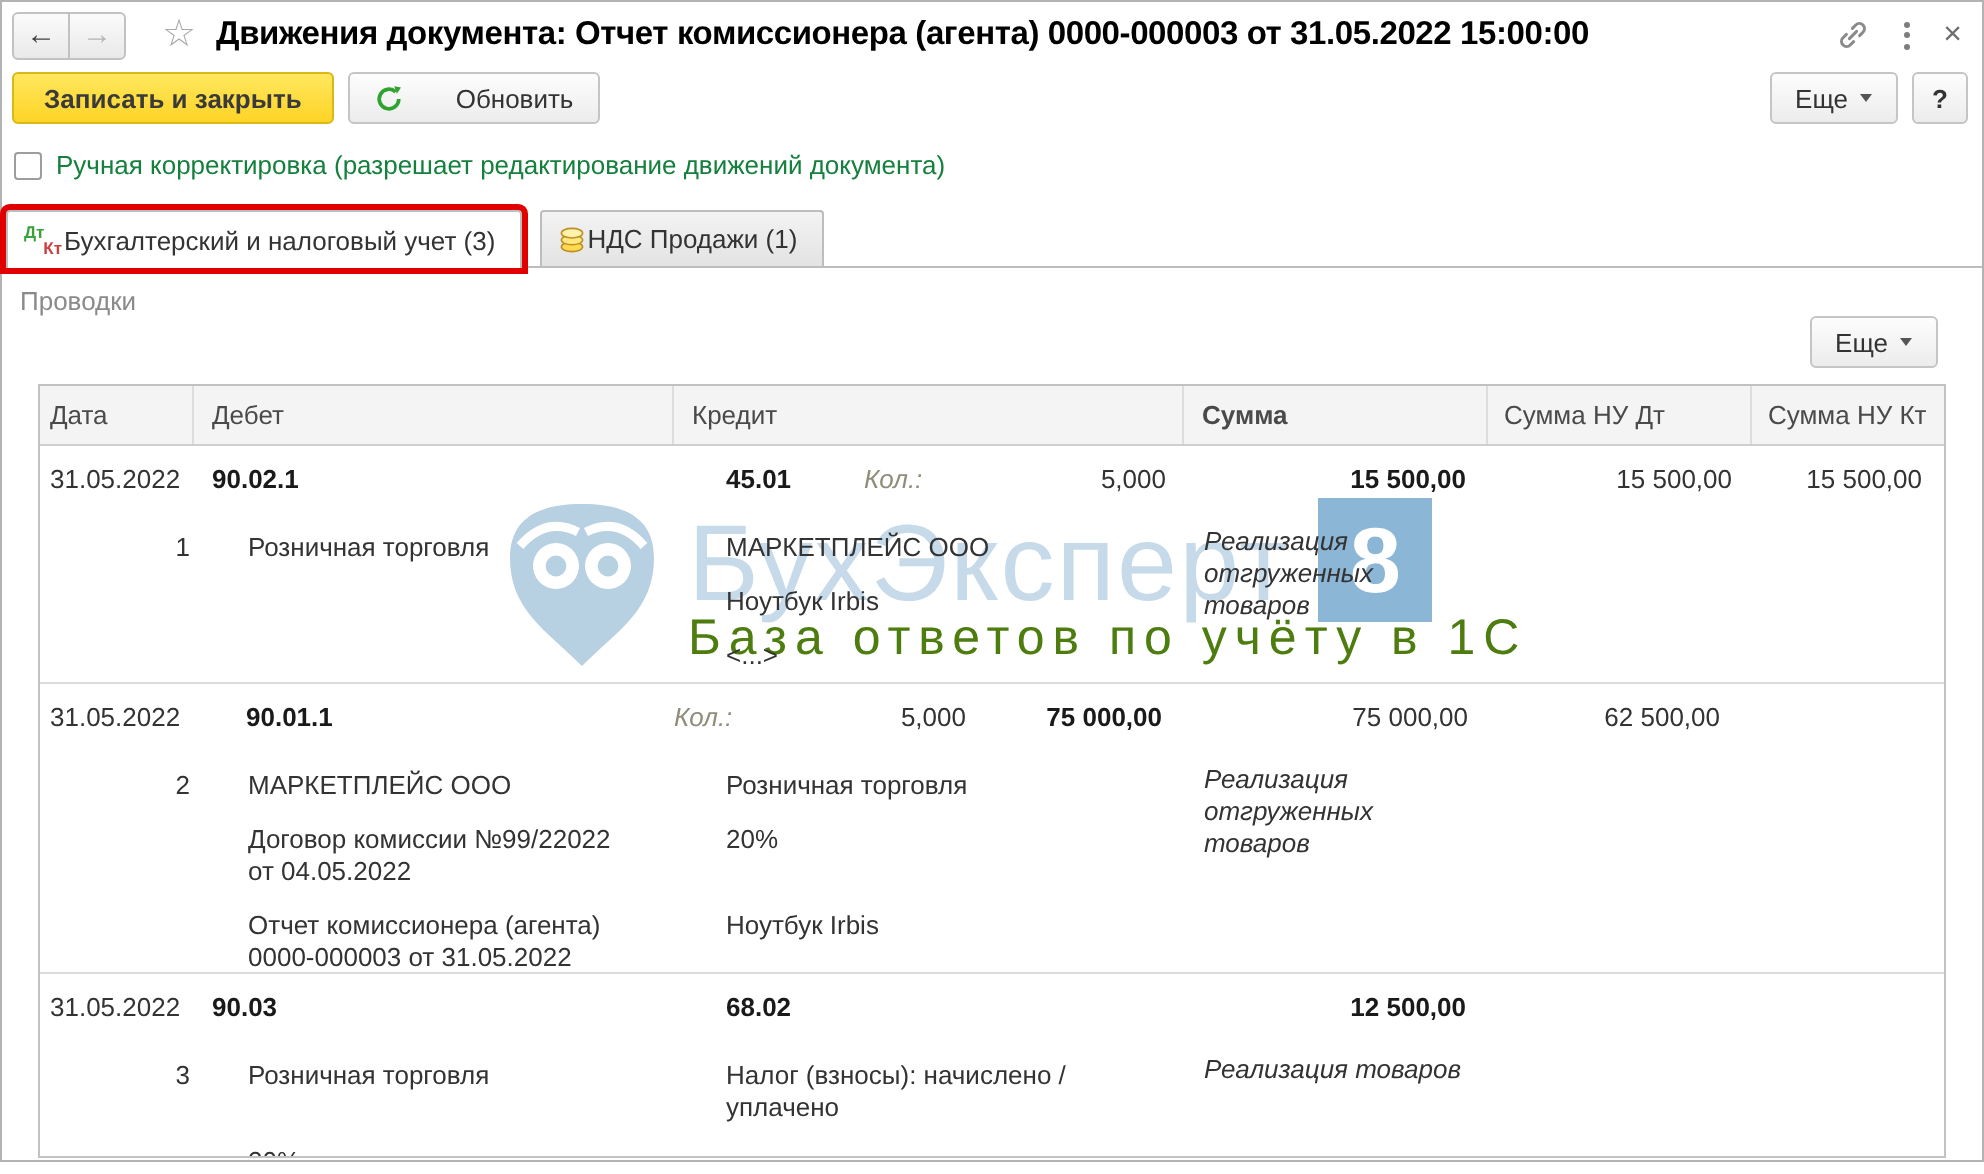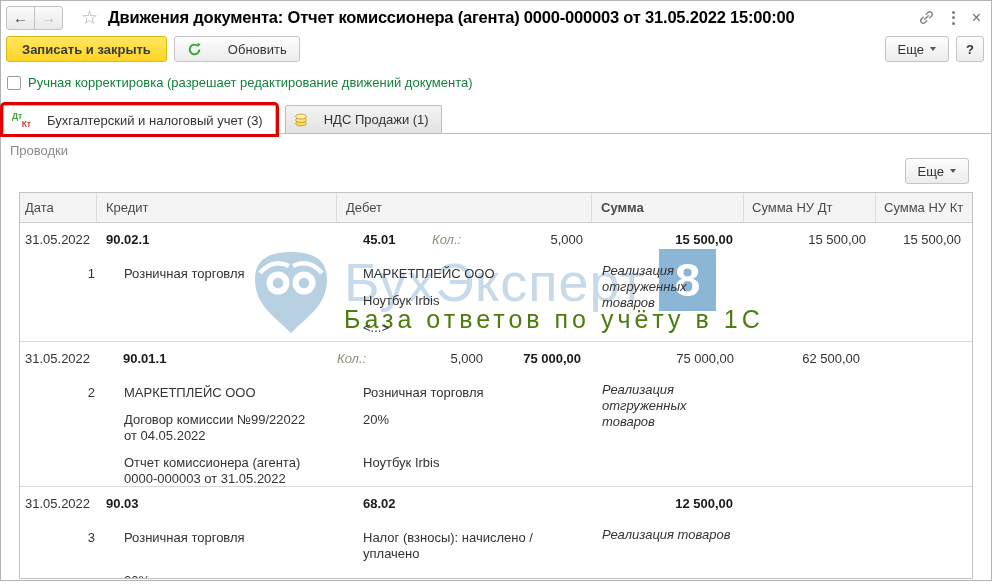--- a/index.html
+++ b/index.html
@@ -49,21 +49,21 @@
   .btn.help { width:28px; padding:0; font-weight:bold; }
 
   
   .checkline { display:flex; align-items:center; gap:7px; margin-top:11px; padding-left:6px; height:17px; }
   .cbox { width:14px; height:14px; border:1px solid #9d9d9d; border-radius:2px; background:#fff; flex:0 0 auto; }
   .clabel { color:#15803d; }
 
   
   .tabbar { display:flex; align-items:flex-end; margin-top:12px; border-bottom:1px solid #bdbdbd; padding-left:2px; height:31px; }
   .tab {
-    display:inline-flex; align-items:center; gap:16px; height:28px; padding:0 12px 0 8px;
+    display:inline-flex; align-items:center; gap:1px; height:28px; padding:0 12px 0 8px;
     border:1px solid #bdbdbd; border-bottom:none; border-radius:2px 2px 0 0;
     background:linear-gradient(#f3f3f3,#e3e3e3); color:#333; cursor:pointer; white-space:nowrap;
   }
   .tab.active { background:#fff; margin-bottom:-1px; height:29px; position:relative; z-index:3;
     box-shadow:0 0 0 3px #e10000; }
   .tab + .tab { margin-left:9px; }
   .dtkt { position:relative; width:19px; height:18px; flex:0 0 auto; }
   .dtkt .dt { position:absolute; top:0; left:0; font-size:8.5px; font-weight:bold; color:#3aa23a; }
   .dtkt .kt { position:absolute; bottom:0; right:0; font-size:8.5px; font-weight:bold; color:#cc4040; }
 
@@ -206,22 +206,22 @@
         <circle cx="26" cy="34" r="5.2" fill="#b7d0e2"></circle>
         <circle cx="52" cy="34" r="5.2" fill="#b7d0e2"></circle>
       </svg>
       <span class="wm-brand">БухЭксперт</span>
       <span class="wm-eight">8</span>
       <span class="wm-tagline">База ответов по учёту в 1С</span>
     </div>
 
     <div class="thead">
       <div class="th c1">Дата</div>
+      <div class="th c2">Дебет</div>
       <div class="th c3">Кредит</div>
-      <div class="th c2">Дебет</div>
       <div class="th c4">Сумма</div>
       <div class="th c5">Сумма НУ Дт</div>
       <div class="th c6">Сумма НУ Кт</div>
     </div>
     <div class="tbody">
         <div class="trow" style="height: 119px;">
           <div class="line1">
             <span class="c-date">31.05.2022</span>
             <span class="c-dacct b">90.02.1</span>
             <span class="c-cacct b">45.01</span>

